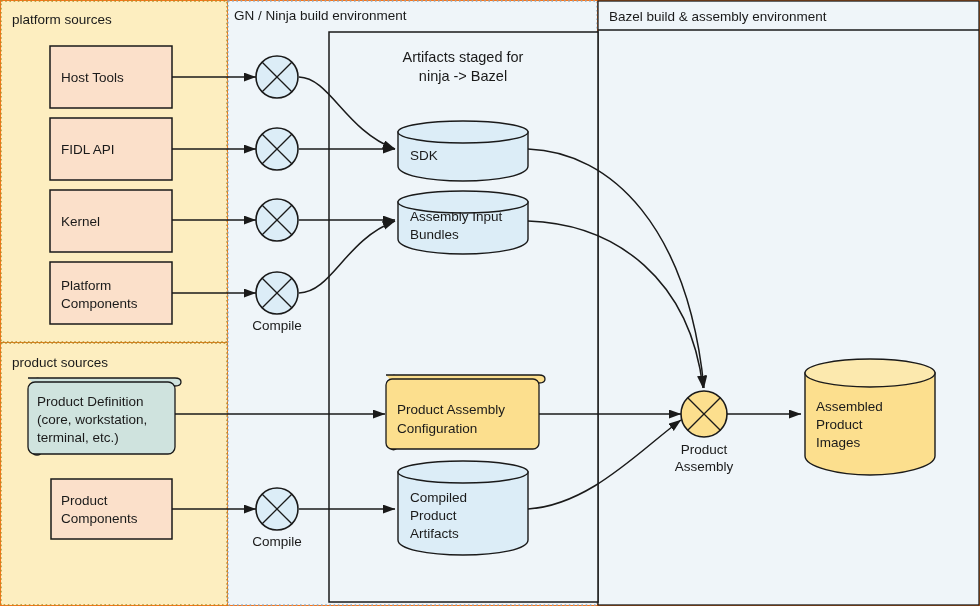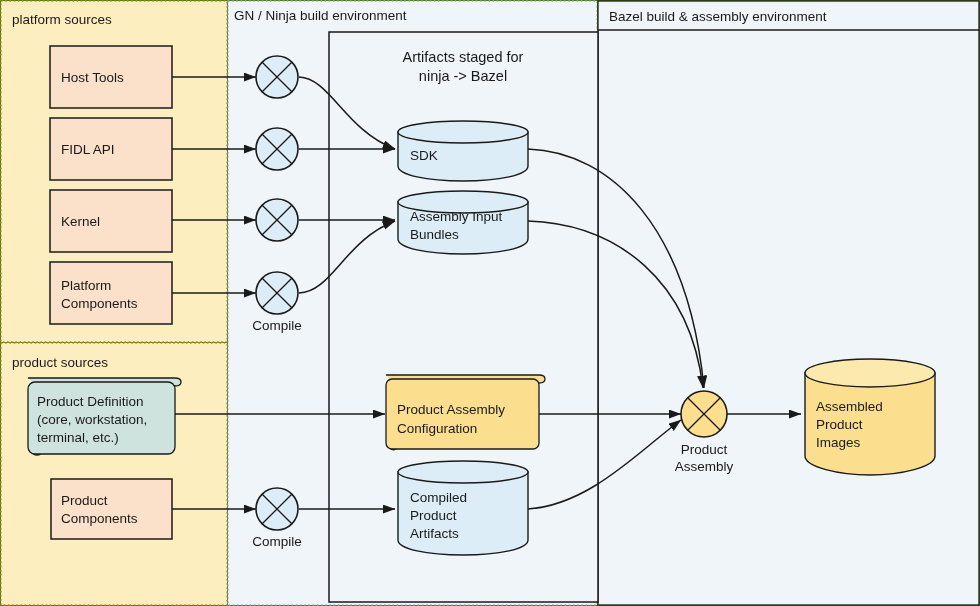--- a/index.html
+++ b/index.html
@@ -5,21 +5,21 @@
   html, body {
     margin: 0;
     padding: 0;
     background: #ffffff;
   }
   #stage {
     position: relative;
     width: 980px;
     height: 606px;
     overflow: hidden;
-    background: #4d7c0f;
+    background: #f97316;
     font-family: "Liberation Sans", sans-serif;
   }
   #diagram {
     position: absolute;
     left: 0;
     top: 0;
   }
   text {
     font-family: "Liberation Sans", sans-serif;
     fill: #1a1a1a;

